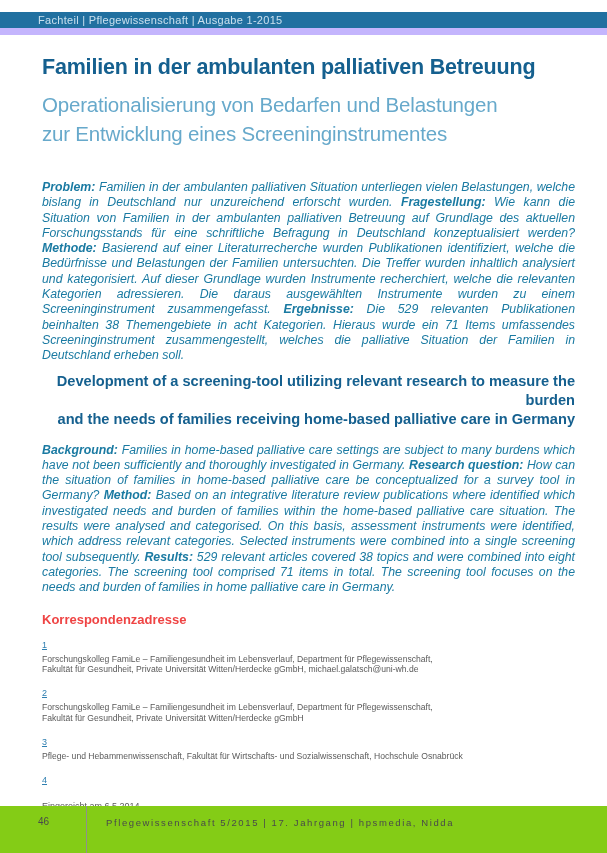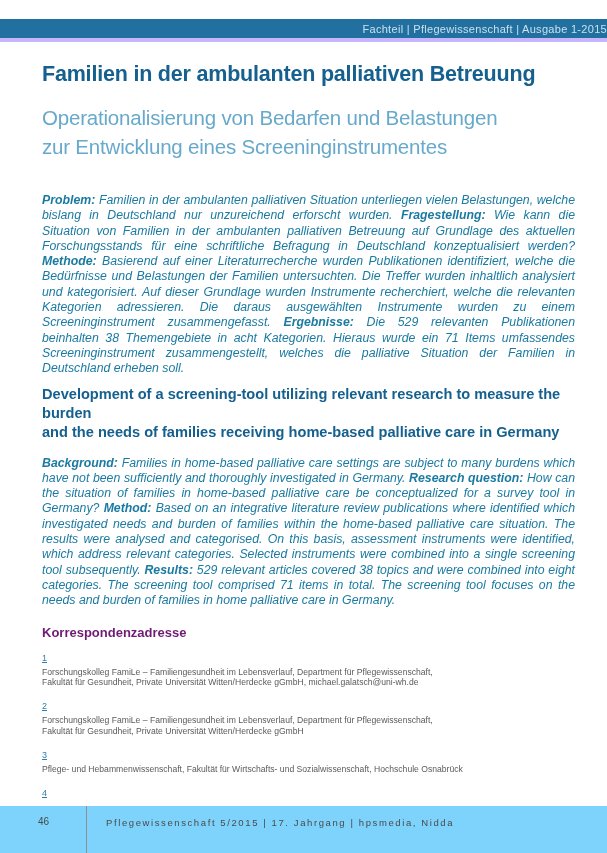--- a/index.html
+++ b/index.html
@@ -4,43 +4,42 @@
 <style>
   html, body { margin: 0; padding: 0; }
   body {
     width: 607px; height: 853px;
     background: #ffffff;
     font-family: "Liberation Sans", sans-serif;
     position: relative;
     overflow: hidden;
   }
   .topbar {
-    margin-top: 19px;
+    margin-top: 12px;
     height: 23px;
     background: #2170a0;
-    border-bottom: 4px solid #c4b5fd;
+    border-bottom: 7px solid #c4b5fd;
     display: flex;
     align-items: center;
     padding-left: 38px;
     box-sizing: border-box;
     width: 607px;
-    justify-content: flex-end;
   }
   .topbar-text { color: #c9e0ee; font-size: 11px; letter-spacing: 0.3px; }
   .content { padding: 0 32px 0 42px; }
   .title {
     margin: 20px 0 0;
     font-size: 21.5px;
     color: #15608f;
     font-weight: bold;
     letter-spacing: -0.2px;
     white-space: nowrap;
   }
   .subtitle {
-    margin-top: 16px;
+    margin-top: 10px;
     font-size: 20.5px;
     line-height: 29px;
     color: #67a9cb;
     letter-spacing: -0.2px;
   }
   .authors {
     margin-top: 7px;
     font-size: 11.5px;
     line-height: 15.5px;
     color: #5a5a5a;
@@ -54,47 +53,48 @@
     margin: 0;
   }
   .de { margin-top: 32px; }
   .seg-b { font-weight: bold; }
   .en-heading {
     margin: 8px 0 0;
     font-size: 14.6px;
     line-height: 19px;
     color: #15608f;
     font-weight: bold;
+    text-align: right;
   }
   .en { margin-top: 14px; }
   .korr {
     margin: 16px 0 0;
     font-size: 13px;
-    color: #701a75;
+    color: #ef4444;
     font-weight: bold;
   }
   .footnotes { margin-top: 6px; }
   .fn { margin-top: 7px; }
   .fn-num {
     display: inline-block;
     color: #2f7fb0;
     font-size: 9px;
     text-decoration: underline;
     cursor: pointer;
     line-height: 11px;
   }
   .fn-text {
     font-size: 8.6px;
     line-height: 10.8px;
     color: #5a5a5a;
     margin-top: 2px;
   }
   .preline { white-space: pre-line; }
   .dates { margin-top: 14px; font-size: 9px; line-height: 11.5px; color: #5a5a5a; }
-  .footer { position: absolute; left: 0; right: 0; top: 806px; bottom: 0; background: #7dd3fc; }
+  .footer { position: absolute; left: 0; right: 0; top: 806px; bottom: 0; background: #84cc16; }
   .pagenum { position: absolute; left: 38px; top: 10px; font-size: 10px; color: #4a4a4a; }
   .footer-divider { position: absolute; left: 86px; top: 0; bottom: 0; width: 1px; background: #8f8f8f; }
   .journal-info {
     position: absolute; left: 106px; top: 11px;
     font-size: 9.5px; letter-spacing: 1.6px; color: #4a4a4a;
     white-space: nowrap;
   }
 </style>
 </head>
 <body>

